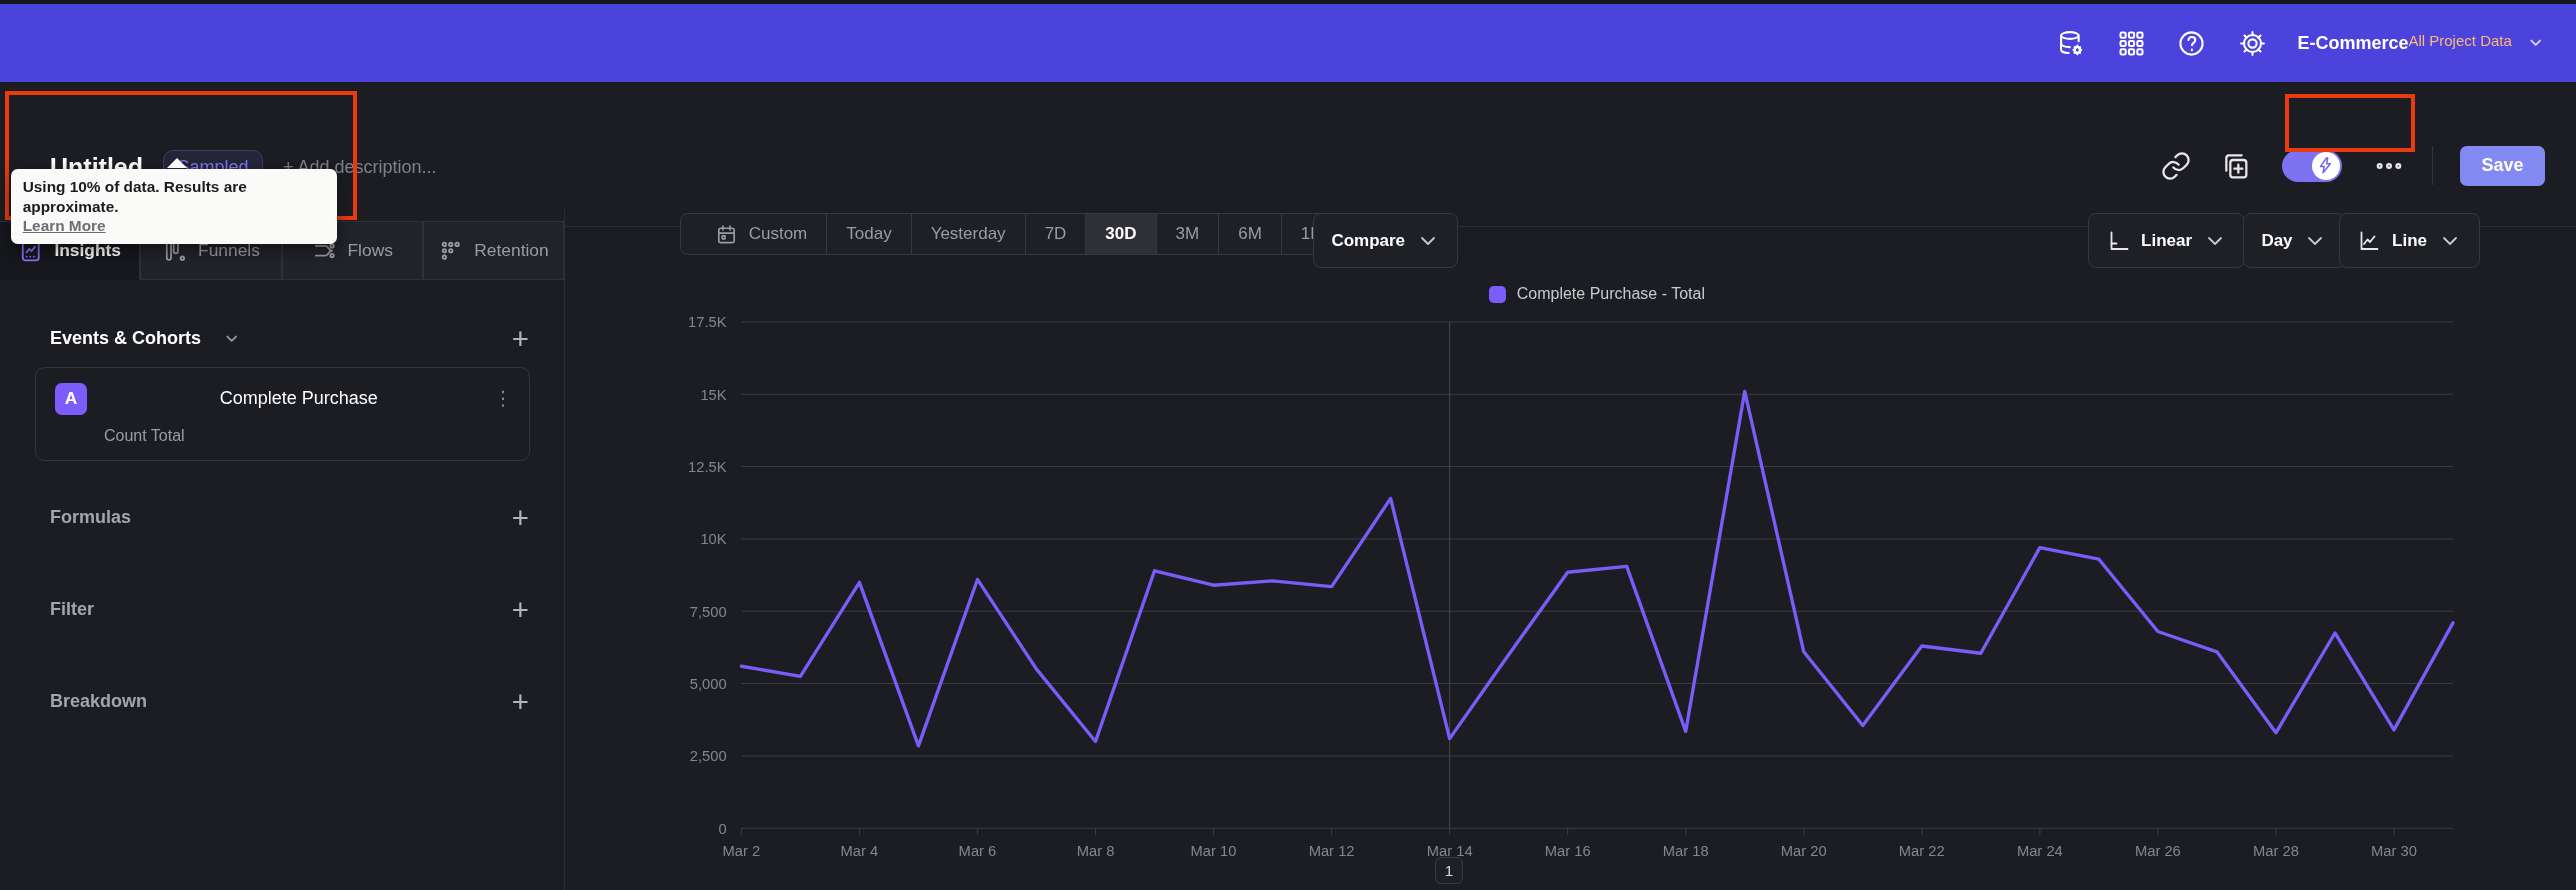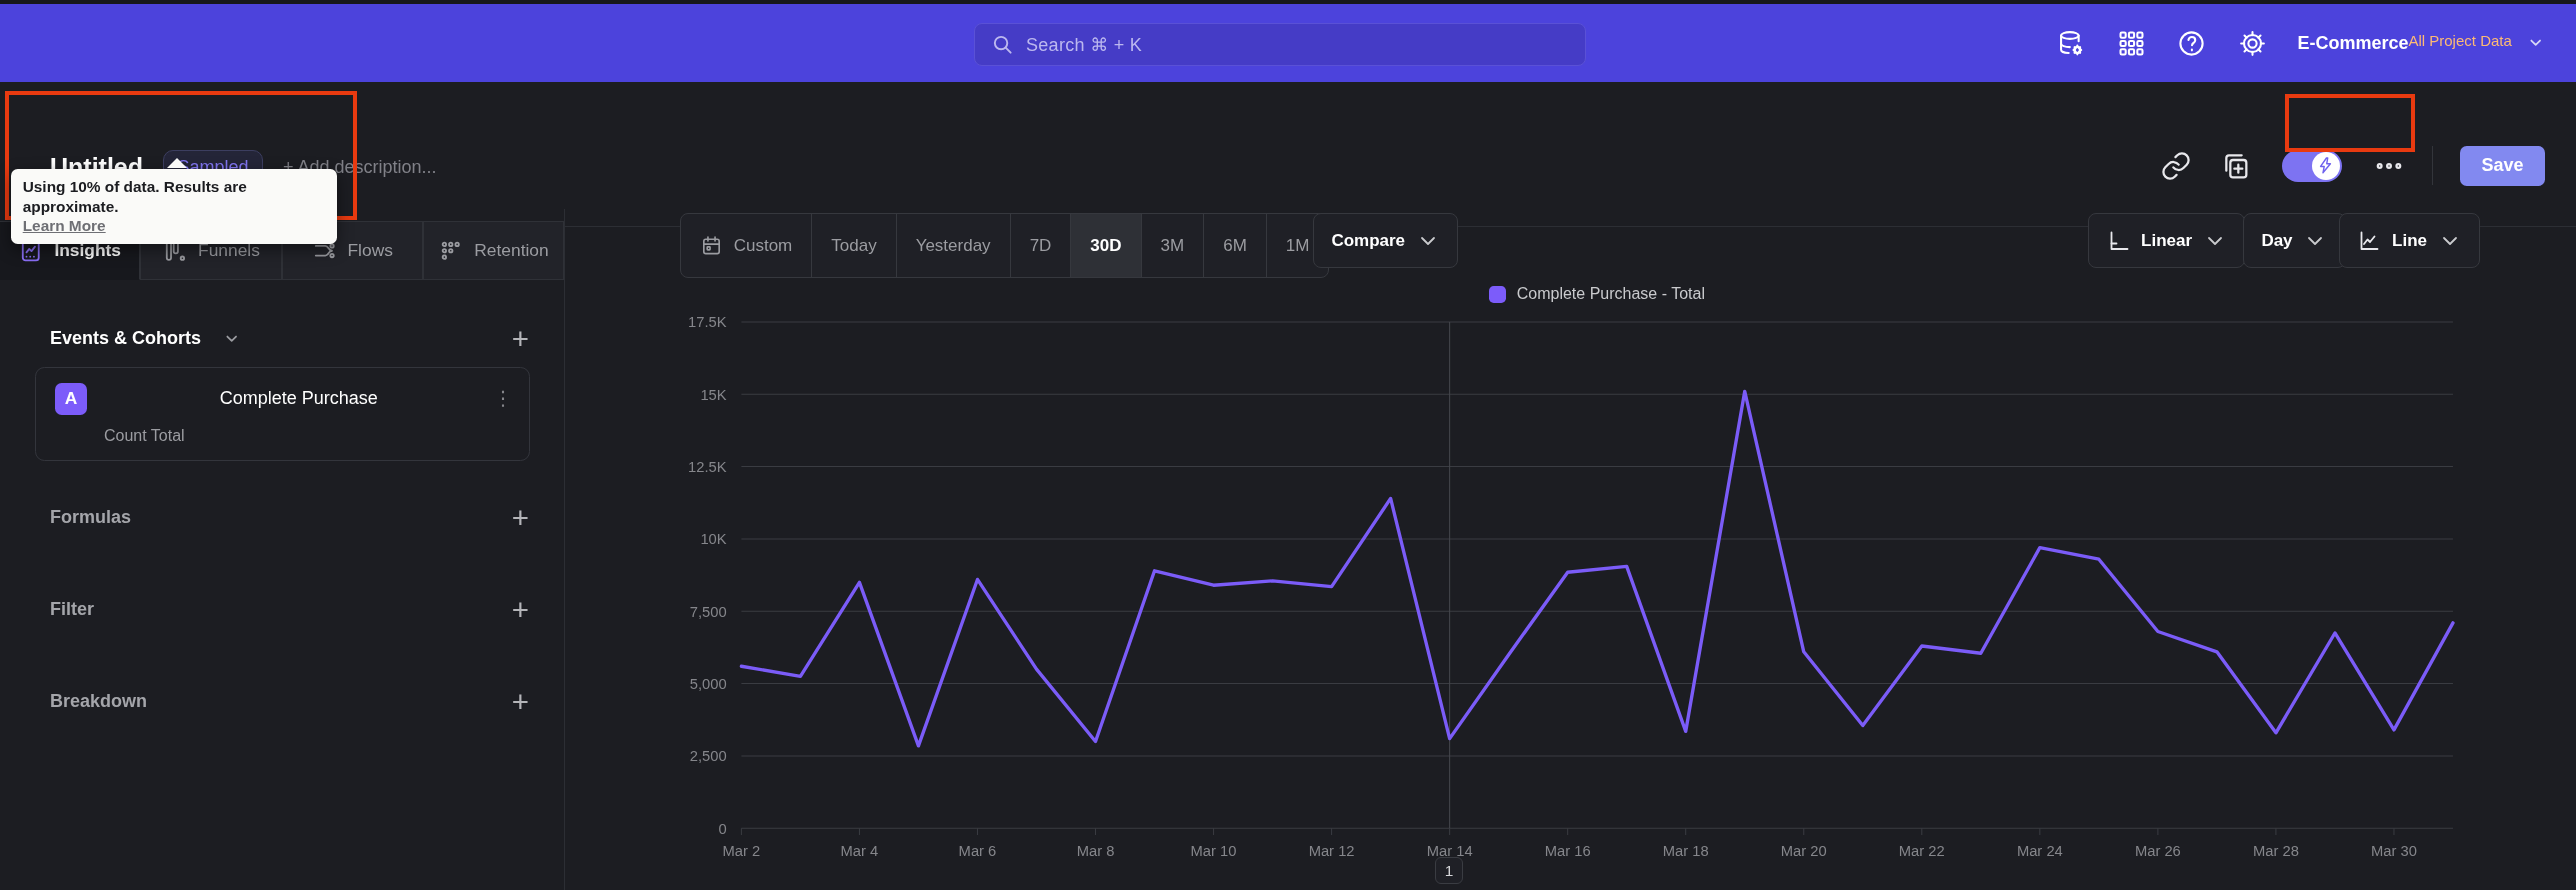--- a/index.html
+++ b/index.html
@@ -91,22 +91,22 @@
                 border:1.3px solid #33353C; border-radius:9.4px; cursor:pointer; }
   .event-card-row { position:absolute; left:19px; top:14.8px; right:16px; display:flex; align-items:center; }
   .event-letter { width:32px; height:32px; border-radius:6.7px; background:#7C5CFA; color:#fff;
                   font-size:17.4px; font-weight:600; display:flex; align-items:center; justify-content:center; }
   .event-name { color:#FFFFFF; font-size:18px; margin-left:17.4px; flex:1;text-align:center; }
   .kebab { color:#85868B; font-size:20px; letter-spacing:0; line-height:.55; text-align:center;
            cursor:pointer; width:20px; }
   .event-metric { position:absolute; left:68px; top:59px; color:#9B9CA1; font-size:16px; }
 
   
-  .seg-control { position:absolute; left:680px; top:213px; height:65px; display:inline-flex;
-                 border:1.3px solid #36383E; border-radius:8px; overflow:hidden; background:#1F2026; }
+  .seg-control { position:absolute; left:680px; top:213px; height:42px; display:inline-flex;
+                 border:1.3px solid #36383E; border-radius:8px; overflow:hidden; background:#1F2026;padding-left:15px; }
   .seg { display:flex; align-items:center; gap:10.7px; padding:0 19px; font-size:17px; color:#9B9CA1;
          border-left:1.3px solid #36383E; cursor:pointer; white-space:nowrap; }
   .seg:first-child { border-left:none; }
   .seg.active { background:#2E3036; color:#FFFFFF; font-weight:600; }
   .seg svg { width:23px; height:23px; }
   .seg svg * { stroke:#9B9CA1; stroke-width:1.7; fill:none; stroke-linecap:round; stroke-linejoin:round; }
   .tool-btn { position:absolute; top:213px; height:55px; display:inline-flex; align-items:center;
               gap:10.7px; padding:0 17.4px; border:1.3px solid #36383E; border-radius:8px; background:#1F2026;
               color:#FFFFFF; font-size:17px; font-weight:600; cursor:pointer; white-space:nowrap; }
   .tool-btn svg { width:24px; height:24px; }
@@ -128,27 +128,20 @@
                 color:#D6D7DA; font-size:15.4px; cursor:pointer; z-index:5; }
 </style>
 </head>
 <body>
 
 <div class="stage">
 
   <div class="top-strip"></div>
   <div class="nav">
 
-    <div class="search">
-      <svg viewBox="0 0 24 24">
-        <circle cx="10.5" cy="10.5" r="6.5"></circle>
-          <path d="M15.3 15.3L20.5 20.5"></path>
-      </svg>
-      <span class="search-ph">Search  ⌘ + K</span>
-    </div>
 
     <div class="nav-right">
       <svg class="nav-icon" viewBox="0 0 24 24">
         <ellipse cx="11.5" cy="5.8" rx="6.8" ry="2.6"></ellipse>
         <path d="M4.7 5.8v6.4c0 1.4 3 2.6 6.8 2.6M4.7 12.2"></path>
         <path d="M18.3 5.8v4.4"></path>
         <path d="M4.7 12.2v4.6c0 1.4 2.6 2.5 5.9 2.6"></path>
         <circle cx="17.3" cy="17" r="2.4"></circle>
         <path d="M17.3 13.6v1.2M17.3 19.2v1.2M20.3 17h-1.2M15.5 17h-1.2M19.5 14.8l-.9.9M16 18.3l-.9.9M19.5 19.2l-.9-.9M16 15.7l-.9-.9"></path>
       </svg>

